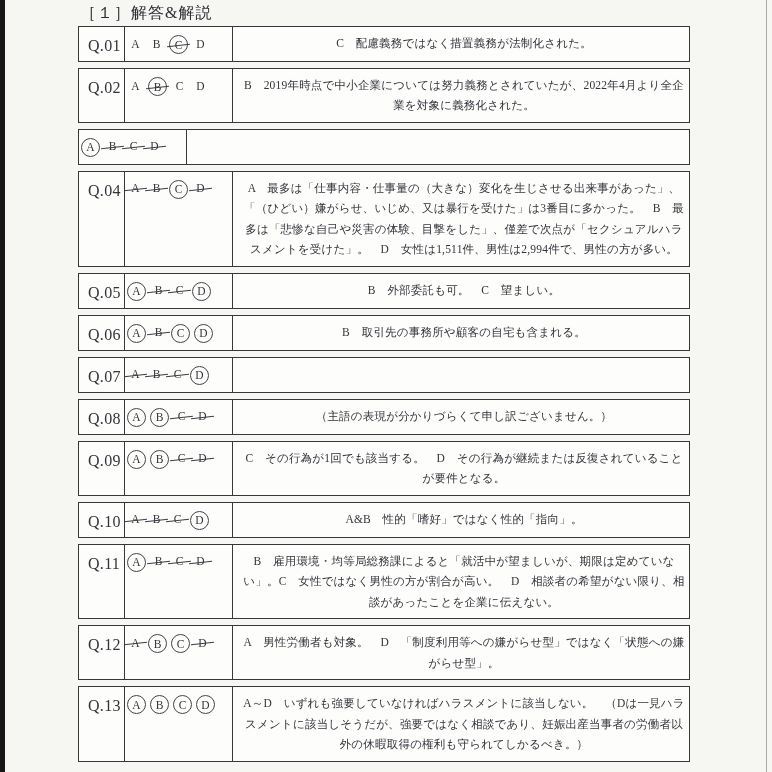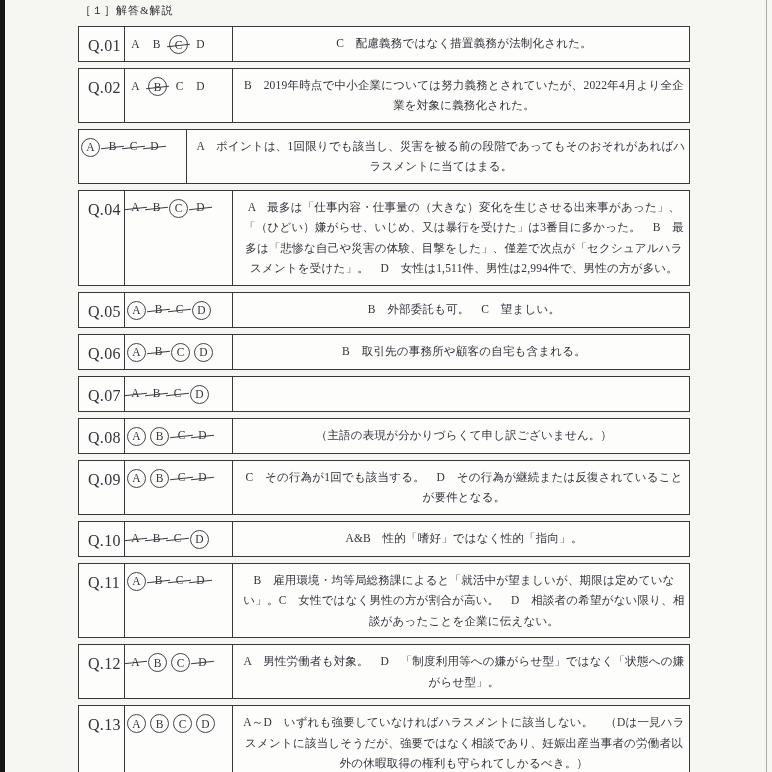--- a/index.html
+++ b/index.html
@@ -28,21 +28,21 @@
   .edge-line-right {
     position: absolute;
     left: 766px; top: 0; bottom: 0;
     width: 1px;
     background: #a9a9a5;
   }
   .doc-header {
     position: absolute;
     left: 80px;
     top: 3px;
-    font-size: 11px;
+    font-size: 16px;
     letter-spacing: 1px;
     color: #2c2c34;
     text-align: right;
   }
   .answer-table {
     position: absolute;
     left: 78px;
     top: 26px;
     width: 612px;
   }
@@ -127,21 +127,20 @@
   </div>
 
   <div class="row">
     <div class="cell q">Q.02</div>
     <div class="cell ans"><span class="letter" data-mark="plain">A</span><span class="letter" data-mark="circled-struck">B</span><span class="letter" data-mark="plain">C</span><span class="letter" data-mark="plain">D</span></div>
     <div class="cell text">B　2019年時点で中小企業については努力義務とされていたが、2022年4月より全企業を対象に義務化された。</div>
   </div>
 
   <div class="row">
     <div class="cell ans"><span class="letter" data-mark="circled">A</span><span class="letter" data-mark="struck">B</span><span class="letter" data-mark="struck">C</span><span class="letter" data-mark="struck">D</span></div>
-    <div class="cell text">A　ポイントは、1回限りでも該当し、災害を被る前の段階であってもそのおそれがあればハラスメントに当てはまる。</div>
   </div>
 
   <div class="row">
     <div class="cell q">Q.04</div>
     <div class="cell ans"><span class="letter" data-mark="struck">A</span><span class="letter" data-mark="struck">B</span><span class="letter" data-mark="circled">C</span><span class="letter" data-mark="struck">D</span></div>
     <div class="cell text">A　最多は「仕事内容・仕事量の（大きな）変化を生じさせる出来事があった」、「（ひどい）嫌がらせ、いじめ、又は暴行を受けた」は3番目に多かった。　B　最多は「悲惨な自己や災害の体験、目撃をした」、僅差で次点が「セクシュアルハラスメントを受けた」。　D　女性は1,511件、男性は2,994件で、男性の方が多い。</div>
   </div>
 
   <div class="row">
     <div class="cell q">Q.05</div>

